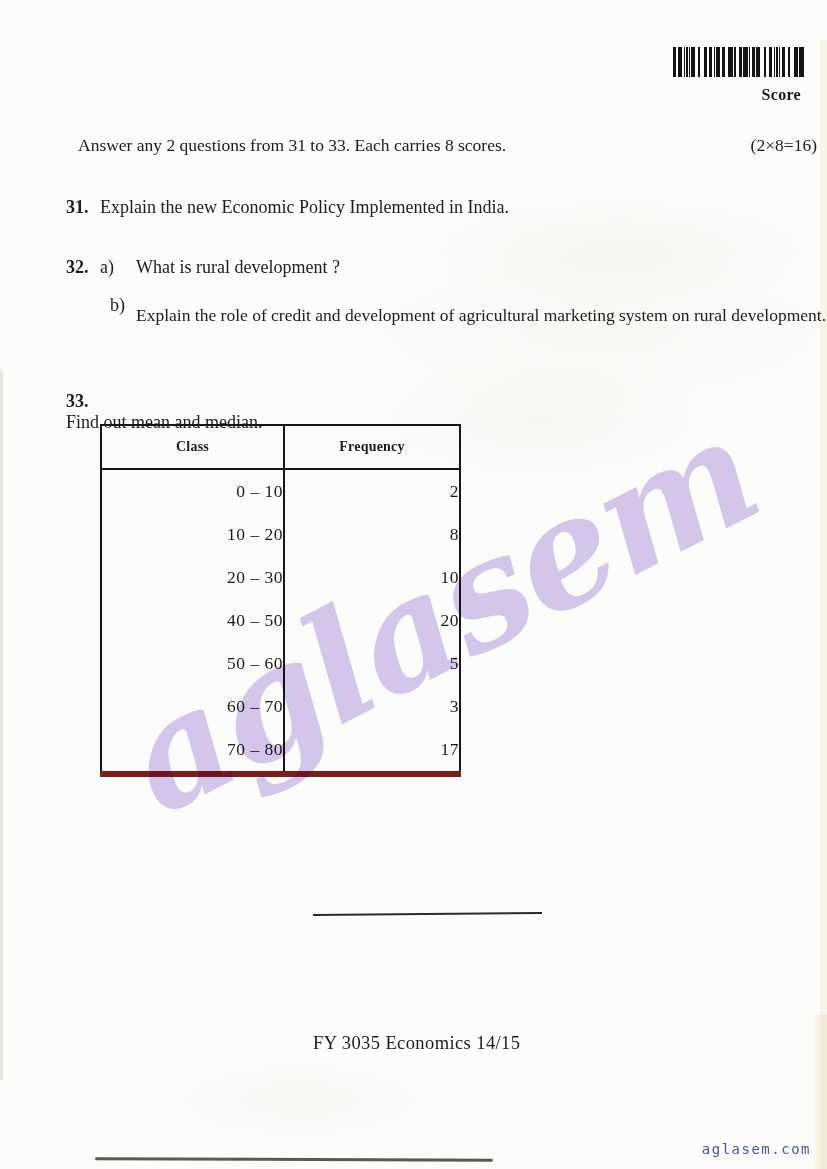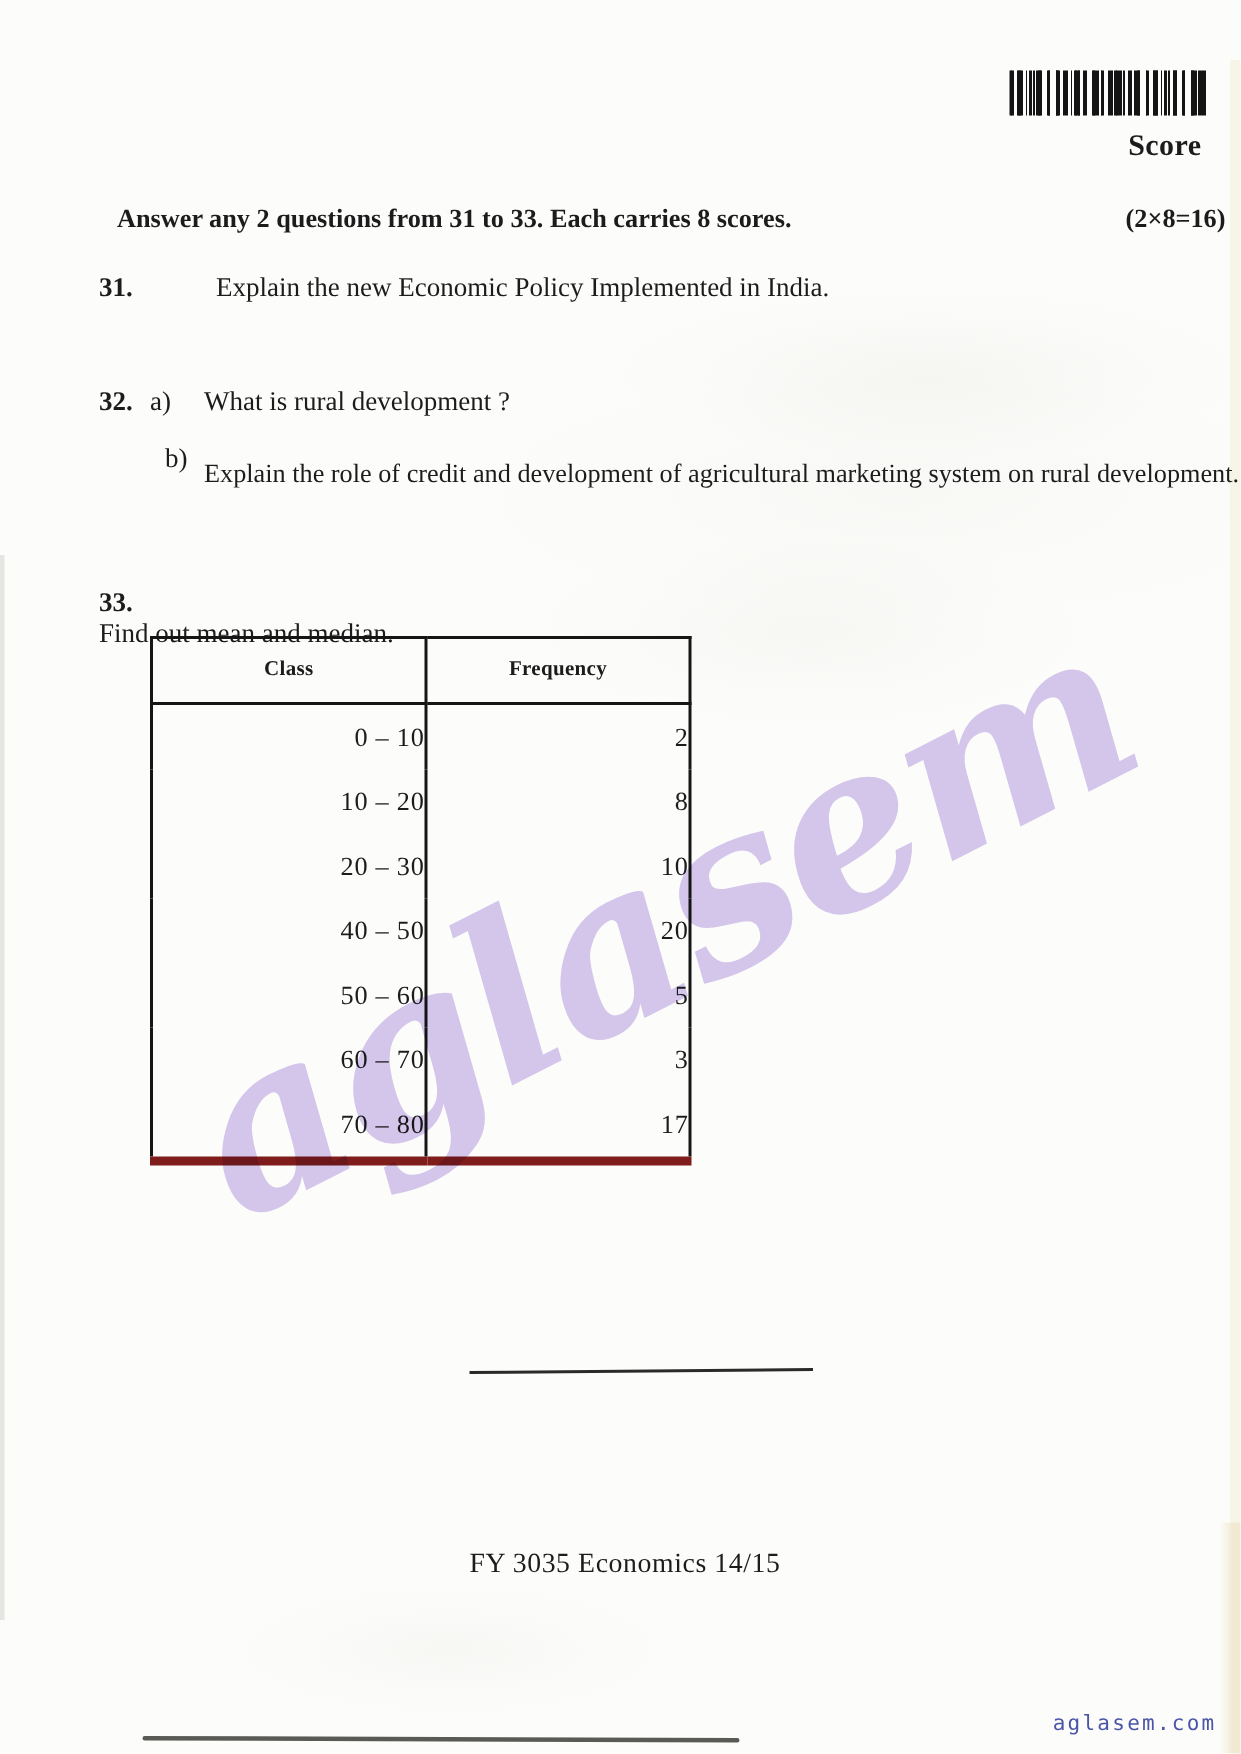--- a/index.html
+++ b/index.html
@@ -28,29 +28,29 @@
 
   .barcode{
     position:absolute;left:673px;top:47px;width:128px;height:30px;z-index:3;
     background:
       repeating-linear-gradient(90deg, #141414 0 2px, transparent 2px 6px),
       repeating-linear-gradient(90deg, #141414 0 1px, transparent 1px 5px),
       repeating-linear-gradient(90deg, transparent 0 4px, #141414 4px 7px, transparent 7px 13px);
     border-left:1px solid #141414;border-right:2px solid #141414;
   }
   .score{position:absolute;top:86px;left:673px;width:128px;text-align:right;
-    font-weight:700;font-size:20px;letter-spacing:.3px;z-index:3;}
+    font-weight:700;font-size:16px;letter-spacing:.3px;z-index:3;}
 
   .instruction-row{position:absolute;top:135px;left:78px;right:10px;display:flex;
-    justify-content:space-between;align-items:center;font-weight:700;font-size:17.5px;z-index:3;}
+    justify-content:space-between;align-items:center;font-weight:400;font-size:17.5px;z-index:3;}
   .instruction-row .marks{white-space:nowrap;margin-left:20px;}
 
   .question{position:absolute;left:66px;display:flex;font-size:18px;z-index:3;}
   .qnum{font-weight:700;min-width:34px;}
-  .q31{top:181px;gap:44px;}
+  .q31{top:197px;}
   .q33{top:391px;flex-direction:column;}
   .q32{top:257px;}
   .q32 .parts{display:block;}
   .part{display:flex;}
   .part-a .plabel{min-width:36px;}
   .part-b{margin-top:17px;}
   .part-b .plabel{min-width:26px;margin-left:10px;}
   .part-b .ptext{width:705px;line-height:40px;font-size:17.5px;}
 
   table.freq{

